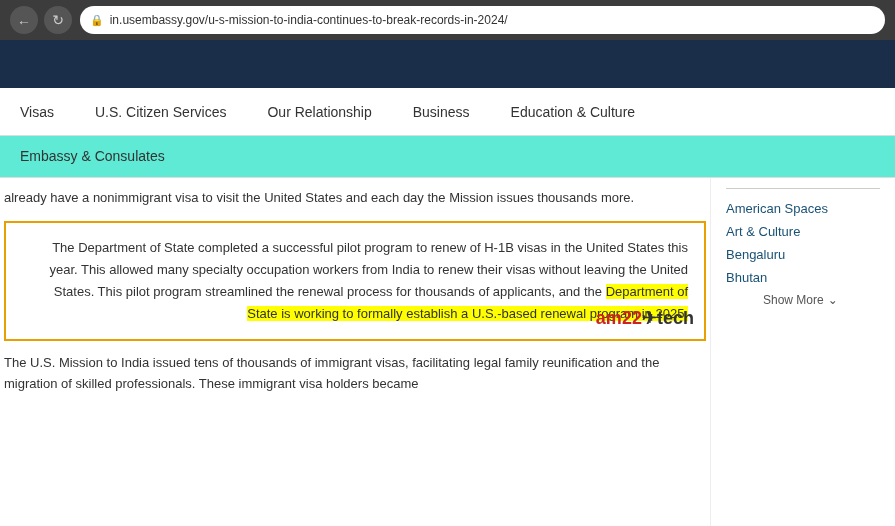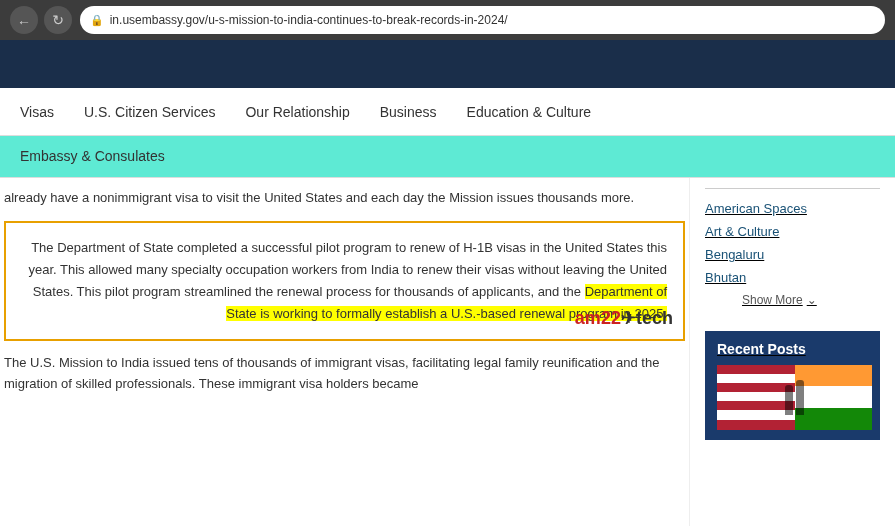--- a/index.html
+++ b/index.html
@@ -51,21 +51,21 @@
     }
 
     
     .nav-bar {
       background: #fff;
       border-bottom: 1px solid #ddd;
       display: flex;
       align-items: center;
       padding: 0 20px;
       height: 48px;
-      gap: 30px;
+      gap: 41px;
     }
     .nav-item {
       font-size: 14px;
       color: #333;
       cursor: pointer;
       white-space: nowrap;
       padding: 14px 0;
     }
 
     
@@ -137,25 +137,24 @@
     }
 
     .bottom-text {
       font-size: 13px;
       color: #333;
       line-height: 1.6;
     }
 
     
     .sidebar {
-      width: 206px;
+      width: 185px;
       padding: 10px 15px;
       border-left: 1px solid #eee;
       overflow: hidden;
-      text-decoration: underline;
     }
 
     .sidebar-links {
       margin-bottom: 20px;
     }
 
     .sidebar-divider {
       border: none;
       border-top: 1px solid #ccc;
       margin-bottom: 8px;
@@ -280,29 +279,16 @@
       <a class="sidebar-link">American Spaces</a>
       <a class="sidebar-link">Art &amp; Culture</a>
       <a class="sidebar-link">Bengaluru</a>
       <a class="sidebar-link">Bhutan</a>
       <div class="show-more">
         <span>Show More</span>
         <span>⌄</span>
       </div>
     </div>
 
-    <div class="recent-posts-box">
-      <span class="recent-posts-title">Recent Posts</span>
-      <div class="recent-post-image">
-        <div class="flag-overlay">
-          <div class="flag-us"></div>
-          <div class="flag-india"></div>
-        </div>
-        <div class="people-silhouette">
-          <div style="width:8px;height:30px;background:rgba(0,0,0,0.5);border-radius:3px 3px 0 0;"></div>
-          <div style="width:8px;height:35px;background:rgba(0,0,0,0.5);border-radius:3px 3px 0 0;"></div>
-        </div>
-      </div>
-    </div>
 
   </div>
 
 </div>
 
 </body></html>

